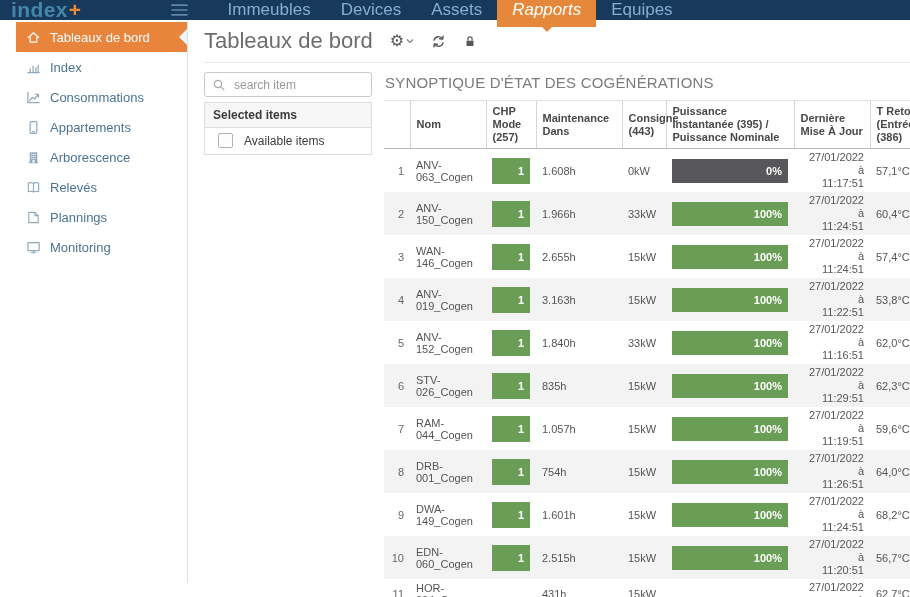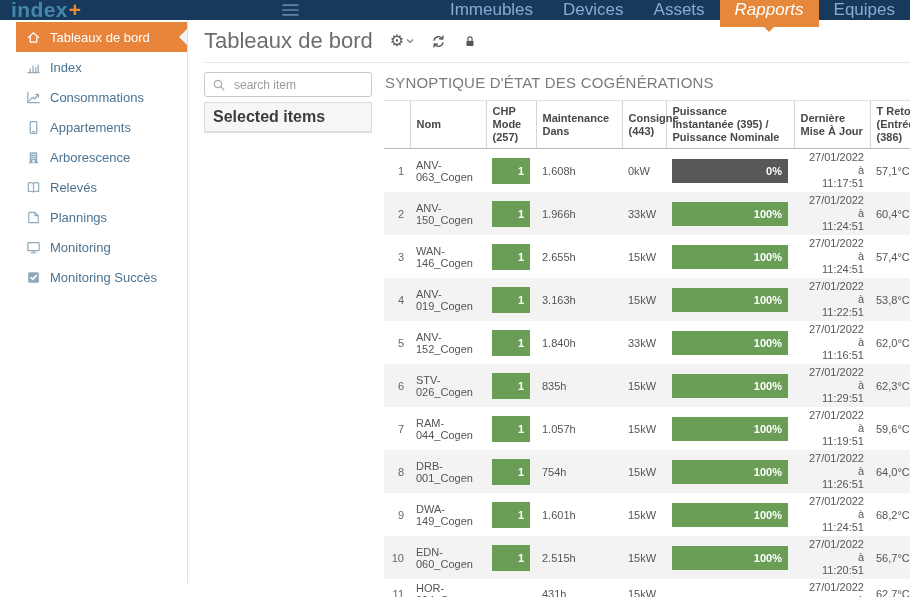--- a/index.html
+++ b/index.html
@@ -1,21 +1,21 @@
 <!DOCTYPE html>
 <html><head>
 <meta charset="utf-8">
 <style>
   html,body{margin:0;padding:0;}
   body{
     width:910px;height:597px;overflow:hidden;background:#fff;
     font-family:"Liberation Sans",sans-serif;position:relative;
   }
   
-  .navbar{height:20px;background:#16395c;display:flex;align-items:center;position:relative;z-index:5;justify-content:space-between;}
+  .navbar{height:20px;background:#16395c;display:flex;align-items:center;position:relative;z-index:5;}
   .logo{margin-left:11px;font-size:21px;font-weight:bold;color:#4587aa;letter-spacing:.4px;line-height:34px;}
   .logo .plus{color:#ee8a31;margin-left:1px;}
   .hamburger{margin-left:88px;cursor:pointer;display:flex;align-items:center;color:#5e87a6;}
   .nav-items{display:flex;margin-left:24px;height:34px;}
   .nav-item{padding:0 15px;line-height:34px;font-size:17px;color:#85add0;cursor:pointer;position:relative;}
   .nav-item.active{background:#e5883c;color:#fff;font-style:italic;}
   .nav-item.active::after{
     content:"";position:absolute;left:50%;bottom:-5px;margin-left:-6px;
     border-left:6px solid transparent;border-right:6px solid transparent;border-top:6px solid #e5883c;
   }
@@ -37,21 +37,21 @@
   .tool-ic .gear-glyph{font-family:"DejaVu Sans",sans-serif;font-size:16px;line-height:16px;}
   .tool-ic .chev{margin-left:2px;color:#7c7c7c;display:flex;}
   .content{display:flex;margin-top:9px;}
   
   .left-panel{width:168px;flex:none;}
   .search-box{border:1px solid #c9c9c9;border-radius:3px;height:23px;display:flex;align-items:center;padding:0 7px;gap:6px;background:#fff;}
   .search-box svg{color:#a9a9a9;flex:none;}
   .search-box input{border:none;outline:none;flex:1;min-width:0;font-size:12px;color:#1d4ed8;font-family:"Liberation Sans",sans-serif;background:transparent;}
   .search-box input::placeholder{color:#9a9a9a;}
   .panel-list{border:1px solid #ddd;margin-top:5px;}
-  .panel-header{background:#f6f6f6;border-bottom:1px solid #ddd;font-size:16px;font-weight:600;color:#3c3c3c;padding:5px 8px;}
+  .panel-header{background:#f6f6f6;border-bottom:1px solid #ddd;font-size:12px;font-weight:600;color:#3c3c3c;padding:5px 8px;}
   .panel-row{display:flex;align-items:center;gap:11px;padding:5px 8px 6px 13px;font-size:12px;color:#3c3c3c;cursor:pointer;}
   .checkbox{width:13px;height:13px;border:1px solid #b3b3b3;background:#fdfdfd;border-radius:2px;flex:none;}
   
   .table-area{flex:1;margin-left:12px;min-width:0;}
   .section-title{font-size:15px;color:#7b7b7b;letter-spacing:.2px;padding:2px 0 9px 1px;border-bottom:1px solid #e2e2e2;}
   table.data{width:100%;border-collapse:collapse;table-layout:fixed;font-size:11px;color:#545454;}
   table.data th{
     font-size:11px;font-weight:bold;color:#484848;text-align:left;vertical-align:middle;
     padding:4px 6px;line-height:13px;border-left:1px solid #d6d6d6;border-bottom:1px solid #b9b9b9;background:#fff;cursor:pointer;
   }
@@ -173,29 +173,20 @@
       <div class="side-item">
         <span class="ic">
           <svg width="15" height="15" viewBox="0 0 16 16" fill="none" stroke="currentColor" stroke-width="1.3" stroke-linecap="round">
             <rect x="2" y="2.8" width="12" height="8.6" rx="0.8"></rect>
             <path d="M8 11.4 V13.4"></path>
             <path d="M5.4 13.6 H10.6"></path>
           </svg>
         </span>
         <span>Monitoring</span>
       </div>
-      <div class="side-item">
-        <span class="ic">
-          <svg width="15" height="15" viewBox="0 0 16 16">
-            <rect x="2.3" y="2.3" width="11.4" height="11.4" rx="1.6" fill="currentColor"></rect>
-            <path d="M5.3 8.1 L7.2 10 L10.8 6" fill="none" stroke="#fff" stroke-width="1.6" stroke-linecap="round" stroke-linejoin="round"></path>
-          </svg>
-        </span>
-        <span>Monitoring Succès</span>
-      </div>
     </aside>
 
   <div class="main">
     <div class="title-row">
       <h1 class="page-title">Tableaux de bord</h1>
       <span class="tool-ic">
         <span class="gear-glyph">⚙</span>
         <span class="chev">
             <svg width="8" height="6" viewBox="0 0 8 6" fill="none" stroke="currentColor" stroke-width="1.2">
               <path d="M1 1.5 L4 4.5 L7 1.5"></path>
@@ -222,20 +213,24 @@
       <div class="left-panel">
         <div class="search-box">
           <svg width="14" height="14" viewBox="0 0 16 16" fill="none" stroke="currentColor" stroke-width="1.4" stroke-linecap="round">
               <circle cx="6.8" cy="6.8" r="4.2"></circle>
               <path d="M10 10 L13.6 13.6"></path>
             </svg>
           <input type="text" placeholder="search item" style="">
         </div>
         <div class="panel-list">
           <div class="panel-header">Selected items</div>
+          <div class="panel-row">
+            <span class="checkbox"></span>
+            <span>Available items</span>
+          </div>
         </div>
       </div>
 
       <div class="table-area">
         <div class="section-title">SYNOPTIQUE D'ÉTAT DES COGÉNÉRATIONS</div>
         <table class="data">
           <colgroup>
             <col class="col-num">
               <col class="col-nom">
               <col class="col-chp">

